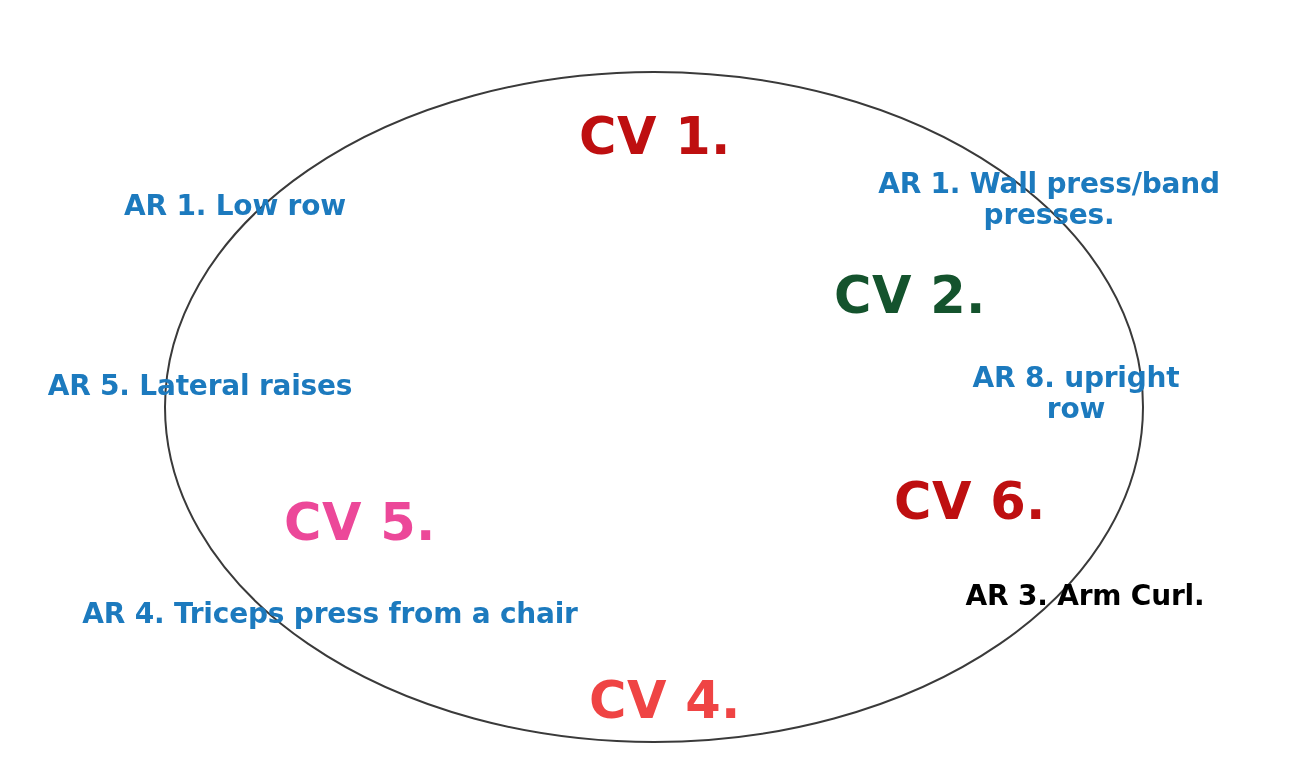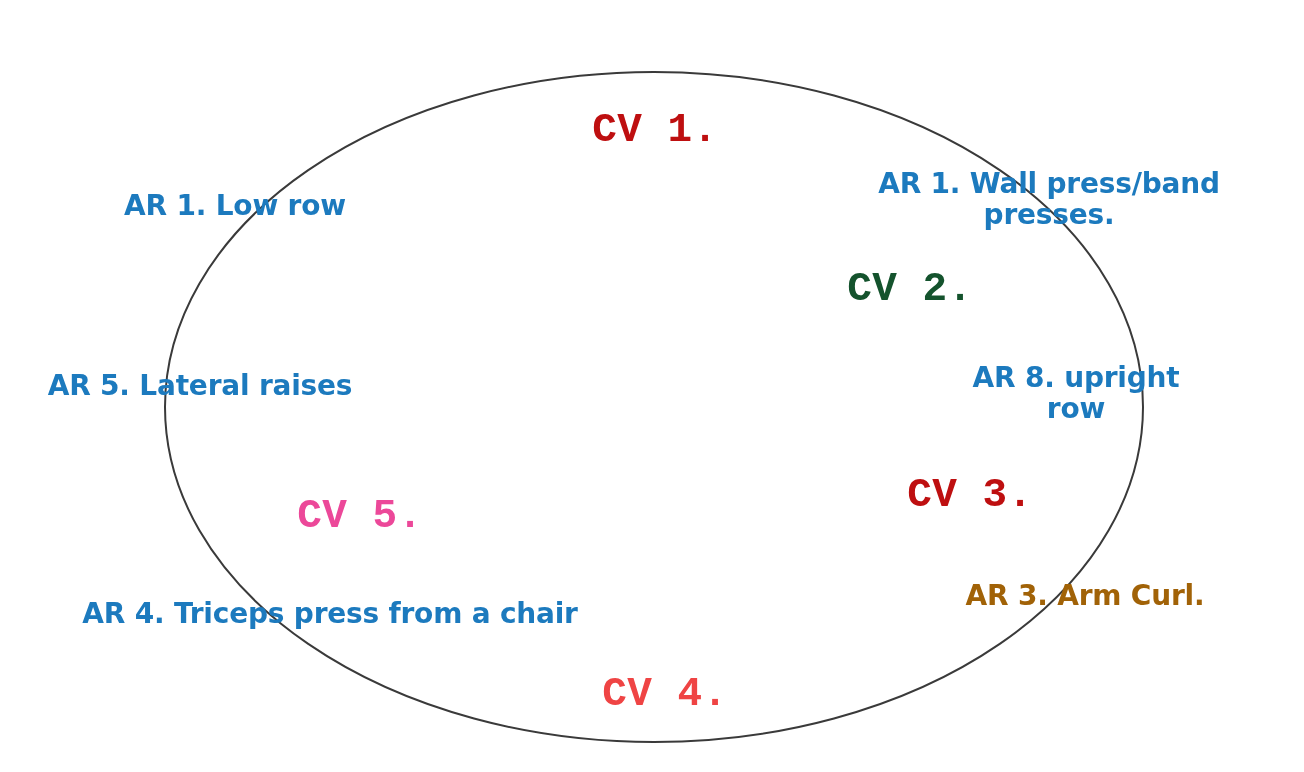--- a/index.html
+++ b/index.html
@@ -26,23 +26,22 @@
   .label {
     position: absolute;
     font-weight: bold;
     line-height: 1.12;
     text-align: center;
     white-space: pre-line;
     letter-spacing: -0.2px;
   }
   .cv-label {
     color: #BE0F10;
-    font-size: 41px;
+    font-size: 51px;
     letter-spacing: 0.5px;
-    font-family: Liberation Mono, monospace;
   }
   .ar-label {
     color: #1C7ABE;
     font-size: 28px;
   }
   
   #cv-1 { left: 520px; top: 108px;  width: 270px; }
   #cv-2 { left: 775px; top: 267px;  width: 270px; }
   #cv-3 { left: 835px; top: 473px;  width: 270px; }
   #cv-4 { left: 530px; top: 672px;  width: 270px; }
@@ -62,32 +61,32 @@
 <div id="canvas" style="background: rgb(255, 255, 255);">
 
   <svg id="ellipse-svg" viewBox="0 0 1304 772" aria-hidden="true">
     <ellipse cx="654" cy="407" rx="489" ry="335" fill="none" stroke="#3A3A3A" stroke-width="2"></ellipse>
   </svg>
 
   <div class="label cv-label" id="cv-1" style="color: rgb(190, 15, 16);">CV 1.</div>
 
   <div class="label cv-label" id="cv-2" style="color: #14532d;">CV 2.</div>
 
-  <div class="label cv-label" id="cv-3" style="color: rgb(190, 15, 16);">CV 3.</div>
+  <div class="label cv-label" id="cv-3" style="color: rgb(190, 15, 16);">CV 6.</div>
 
   <div class="label cv-label" id="cv-4" style="color: #ef4444;">CV 4.</div>
 
   <div class="label cv-label" id="cv-5" style="color: #ec4899; margin-top: 16px;">CV 5.</div>
 
 
   <div class="label ar-label" id="ar-1" style="color: rgb(28, 122, 190);">AR 1. Wall press/band presses.</div>
 
   <div class="label ar-label" id="ar-2" style="color: rgb(28, 122, 190);">AR 8. upright row</div>
 
-  <div class="label ar-label" id="ar-3" style="color: #a16207;">AR 3. Arm Curl.</div>
+  <div class="label ar-label" id="ar-3" style="color: #000000;">AR 3. Arm Curl.</div>
 
   <div class="label ar-label" id="ar-4" style="color: rgb(28, 122, 190);">AR 4. Triceps press from a chair</div>
 
   <div class="label ar-label" id="ar-5" style="color: rgb(28, 122, 190);">AR 5. Lateral raises</div>
 
   <div class="label ar-label" id="ar-6" style="color: rgb(28, 122, 190);">AR 1. Low row</div>
 
 </div>
 
 </body></html>

